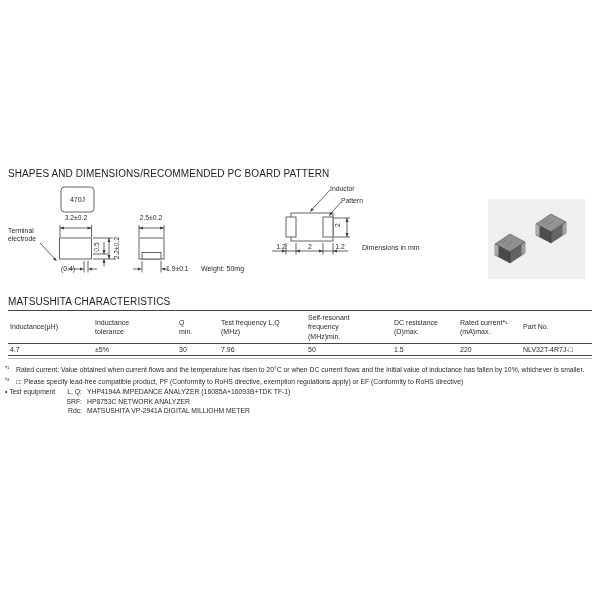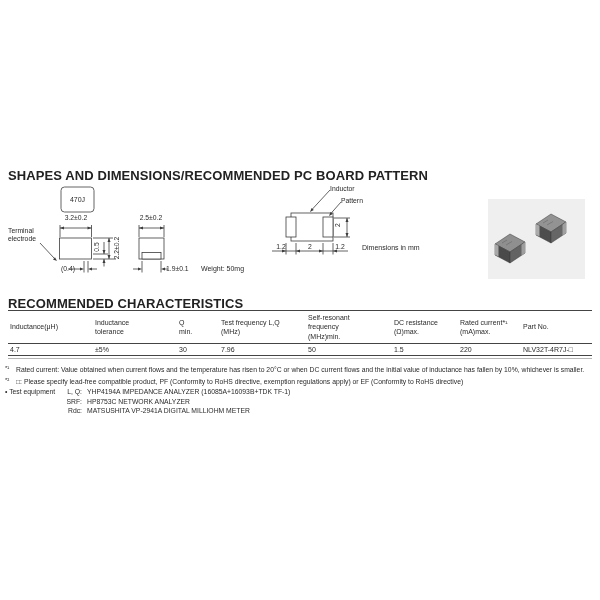--- a/index.html
+++ b/index.html
@@ -2,21 +2,21 @@
 <html><head>
 <meta charset="utf-8">
 <style>
   html,body{margin:0;padding:0;}
   body{
     width:600px;height:600px;background:#ffffff;overflow:hidden;position:relative;
     font-family:"Liberation Sans","DejaVu Sans",sans-serif;color:#2a2a2a;
     -webkit-font-smoothing:antialiased;
   }
   .abs{position:absolute;}
-  .sec-title{font-size:13px;font-weight:bold;letter-spacing:.1px;color:#222;}
+  .sec-title{font-size:10px;font-weight:normal;letter-spacing:.1px;color:#222;}
   .dimlabel{font-size:6.8px;line-height:8px;color:#2a2a2a;white-space:nowrap;}
   .dimlabel.ctr{text-align:center;white-space:nowrap;}
   .rot{transform:rotate(-90deg);transform-origin:center;}
   .pre{white-space:pre-line;}
 
   
   .etable-wrap{position:absolute;left:8px;top:310px;width:584px;}
   table.etable{width:584px;border-collapse:collapse;table-layout:fixed;font-size:7px;color:#2a2a2a;}
   table.etable th{
     font-weight:normal;text-align:left;vertical-align:middle;
@@ -140,21 +140,21 @@
 <div class="abs dimlabel" style="left:201px;top:265px;font-size:7px;">Weight: 50mg</div>
 
 <div class="abs dimlabel" style="left:330px;top:185px;">Inductor</div>
 <div class="abs dimlabel" style="left:341px;top:197px;">Pattern</div>
 <div class="abs dimlabel ctr" style="left:270px;top:243px;width:22px;">1.2</div>
 <div class="abs dimlabel ctr" style="left:299px;top:243px;width:22px;">2</div>
 <div class="abs dimlabel ctr" style="left:329px;top:243px;width:22px;">1.2</div>
 <div class="abs dimlabel ctr rot" style="left:332px;top:221px;width:12px;">2</div>
 <div class="abs dimlabel" style="left:362px;top:244px;font-size:7px;">Dimensions in mm</div>
 
-<div class="abs sec-title" style="left:8px;top:296px;">RECOMMENDED CHARACTERISTICS</div>
+<div class="abs sec-title" style="left:8px;top:296px;">MATSUSHITA CHARACTERISTICS</div>
 
 <div class="etable-wrap">
   <table class="etable">
     <colgroup>
       <col style="width:85px">
         <col style="width:84px">
         <col style="width:42px">
         <col style="width:87px">
       <col style="width:86px">
         <col style="width:66px">

